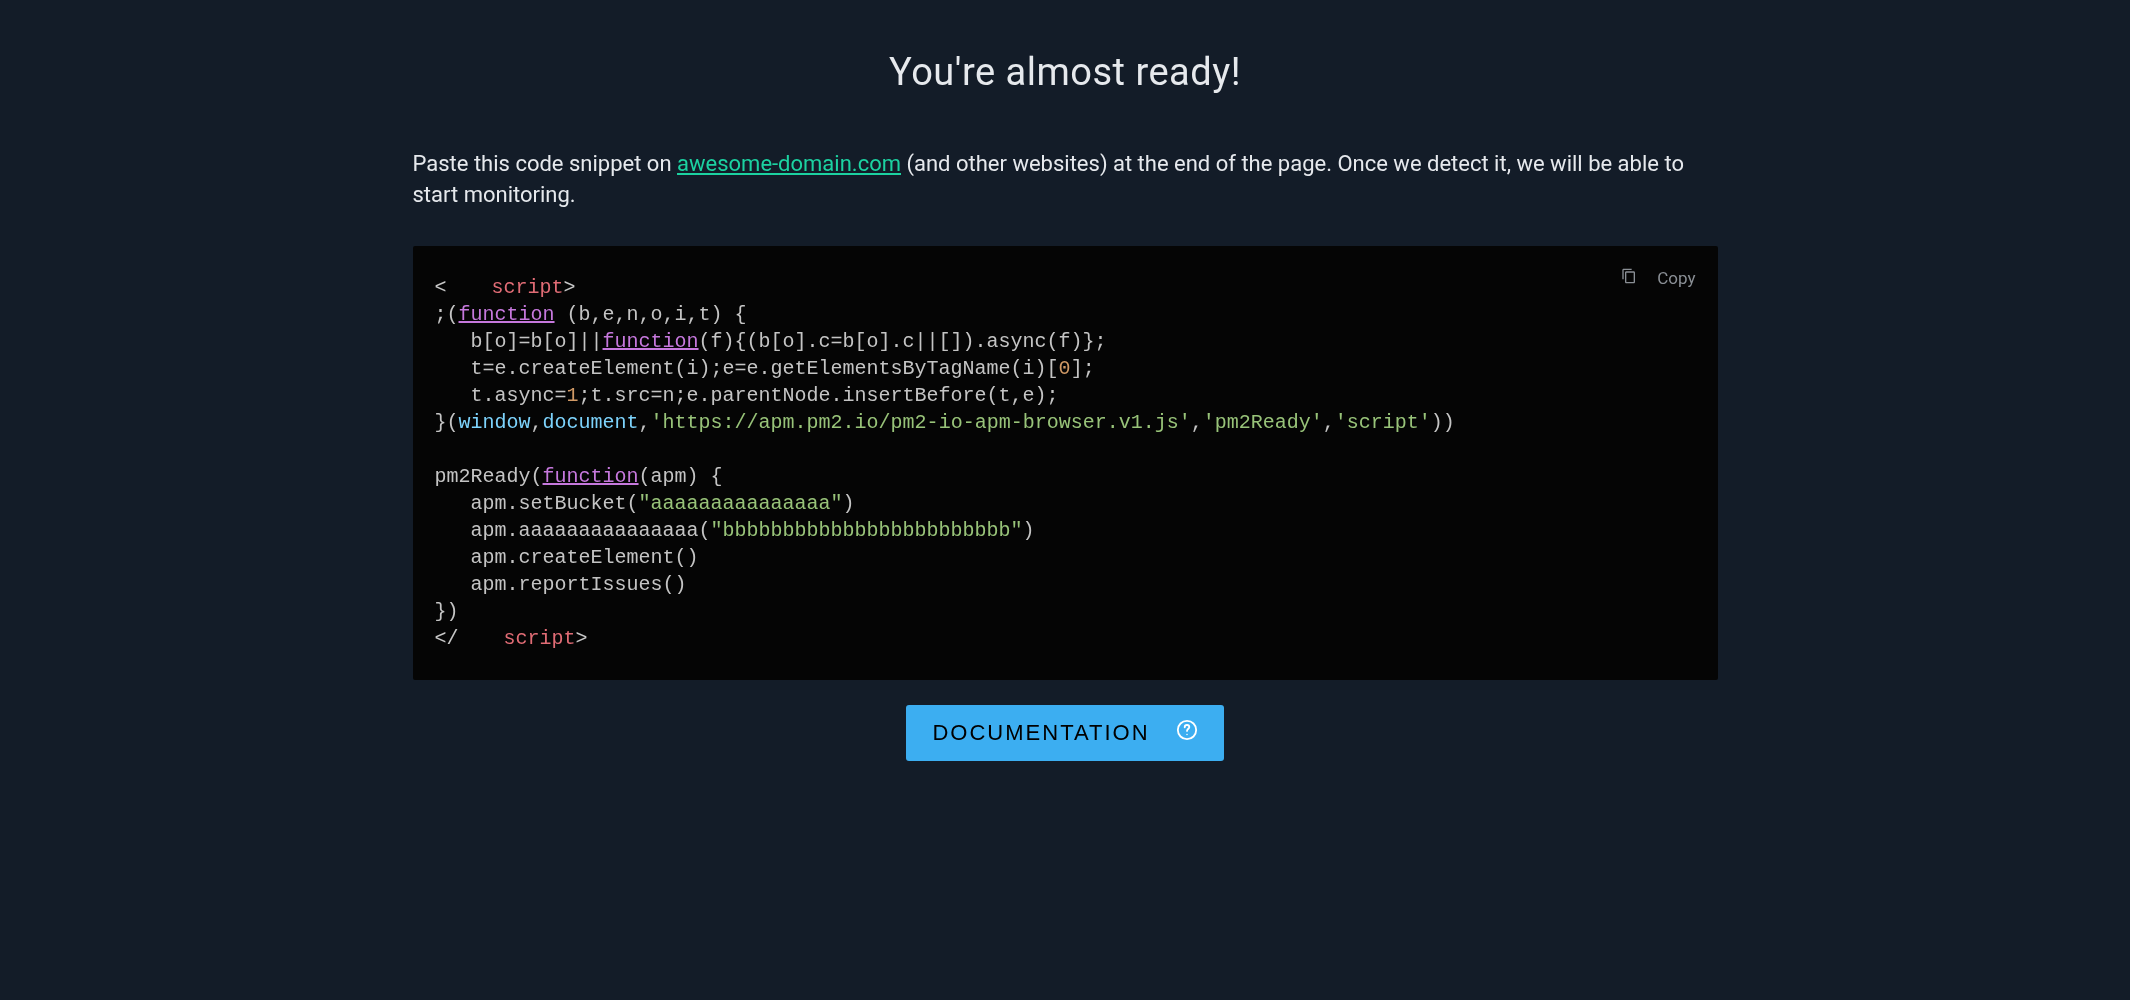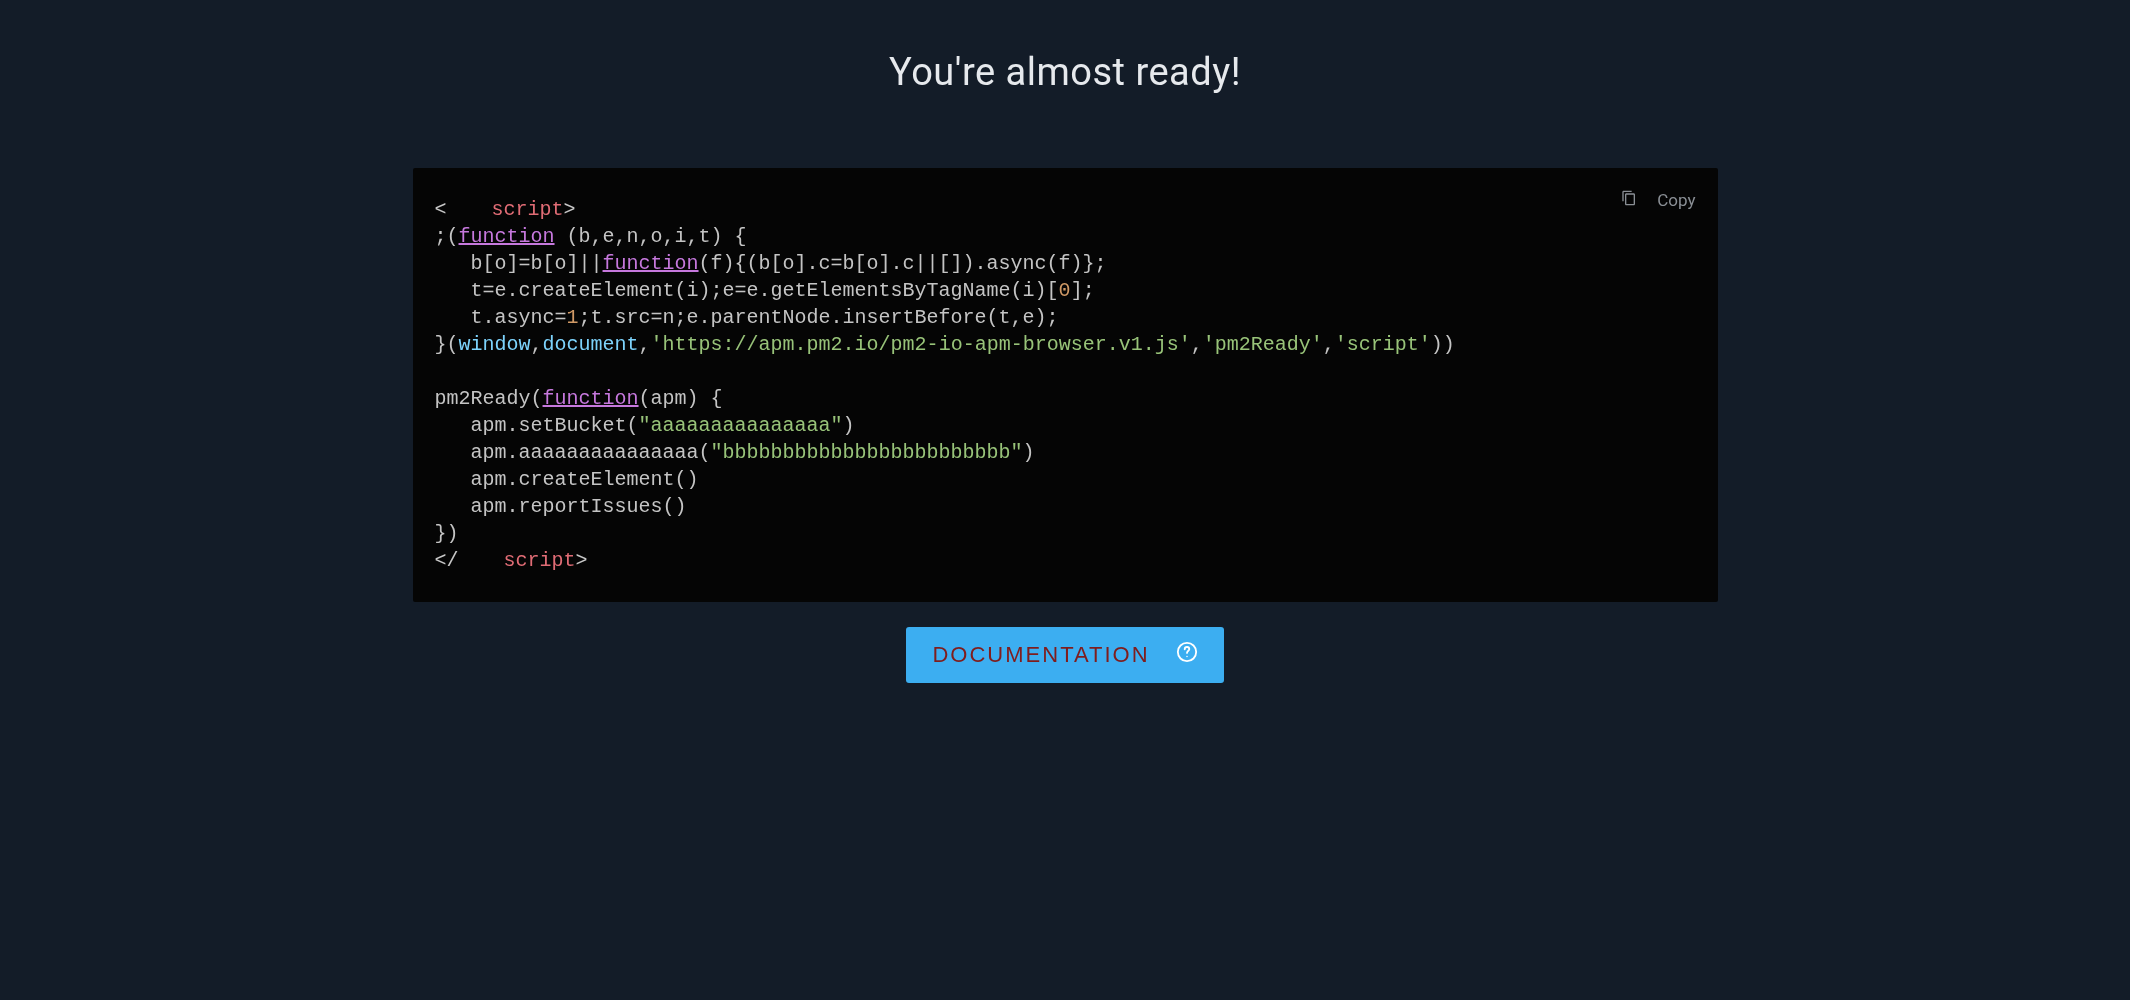--- a/index.html
+++ b/index.html
@@ -17,21 +17,21 @@
   .container {
     width: 1305px;
     display: flex;
     flex-direction: column;
   }
   .title {
     font-size: 38px;
     font-weight: 400;
     color: #e6e9ed;
     text-align: center;
-    margin-bottom: 74px;
+    margin-bottom: 55px;
     letter-spacing: 0.5px;
   }
   .subtitle {
     font-size: 22px;
     color: #e6e9ed;
     font-weight: 400;
     margin-bottom: 35px;
     line-height: 1.4;
   }
   .subtitle a {
@@ -68,21 +68,21 @@
   .t  { color: #e06c75; margin-left: 45px; }  
   .kw { color: #c678dd; text-decoration: underline; }
   .nm { color: #7dd3fc; }
   .num{ color: #d19a66; }
   .st { color: #98c379; }
   .ang{ color: #c8c8c8; }
 
   .doc-btn {
     align-self: center;
     background: #3caef1;
-    color: #7f1d1d;
+    color: #000000;
     font-size: 22px;
     letter-spacing: 2px;
     padding: 14px 26px;
     border: none;
     border-radius: 3px;
     display: flex;
     align-items: center;
     gap: 26px;
     cursor: pointer;
     font-weight: 400;
@@ -92,20 +92,23 @@
     fill: none; stroke: #ffffff; stroke-width: 2;
   }
 </style>
 </head>
 <body>
 
 <div class="container">
 
   <h1 class="title">You're almost ready!</h1>
 
+  <p class="subtitle">
+    <span>Paste this code snippet on </span><a href="#">awesome-domain.com</a><span> (and other websites) at the end of the page. Once we detect it, we will be able to start monitoring.</span>
+  </p>
 
   <div class="code-box">
     <div class="copy-btn">
       <span>
         <svg viewBox="0 0 24 24">
             <path d="M16 1H4C2.9 1 2 1.9 2 3v14h2V3h12V1zm3 4H8C6.9 5 6 5.9 6 7v14c0 1.1.9 2 2 2h11c1.1 0 2-.9 2-2V7c0-1.1-.9-2-2-2zm0 16H8V7h11v14z"></path>
           </svg>
       </span>
       <span>Copy</span>
     </div>

